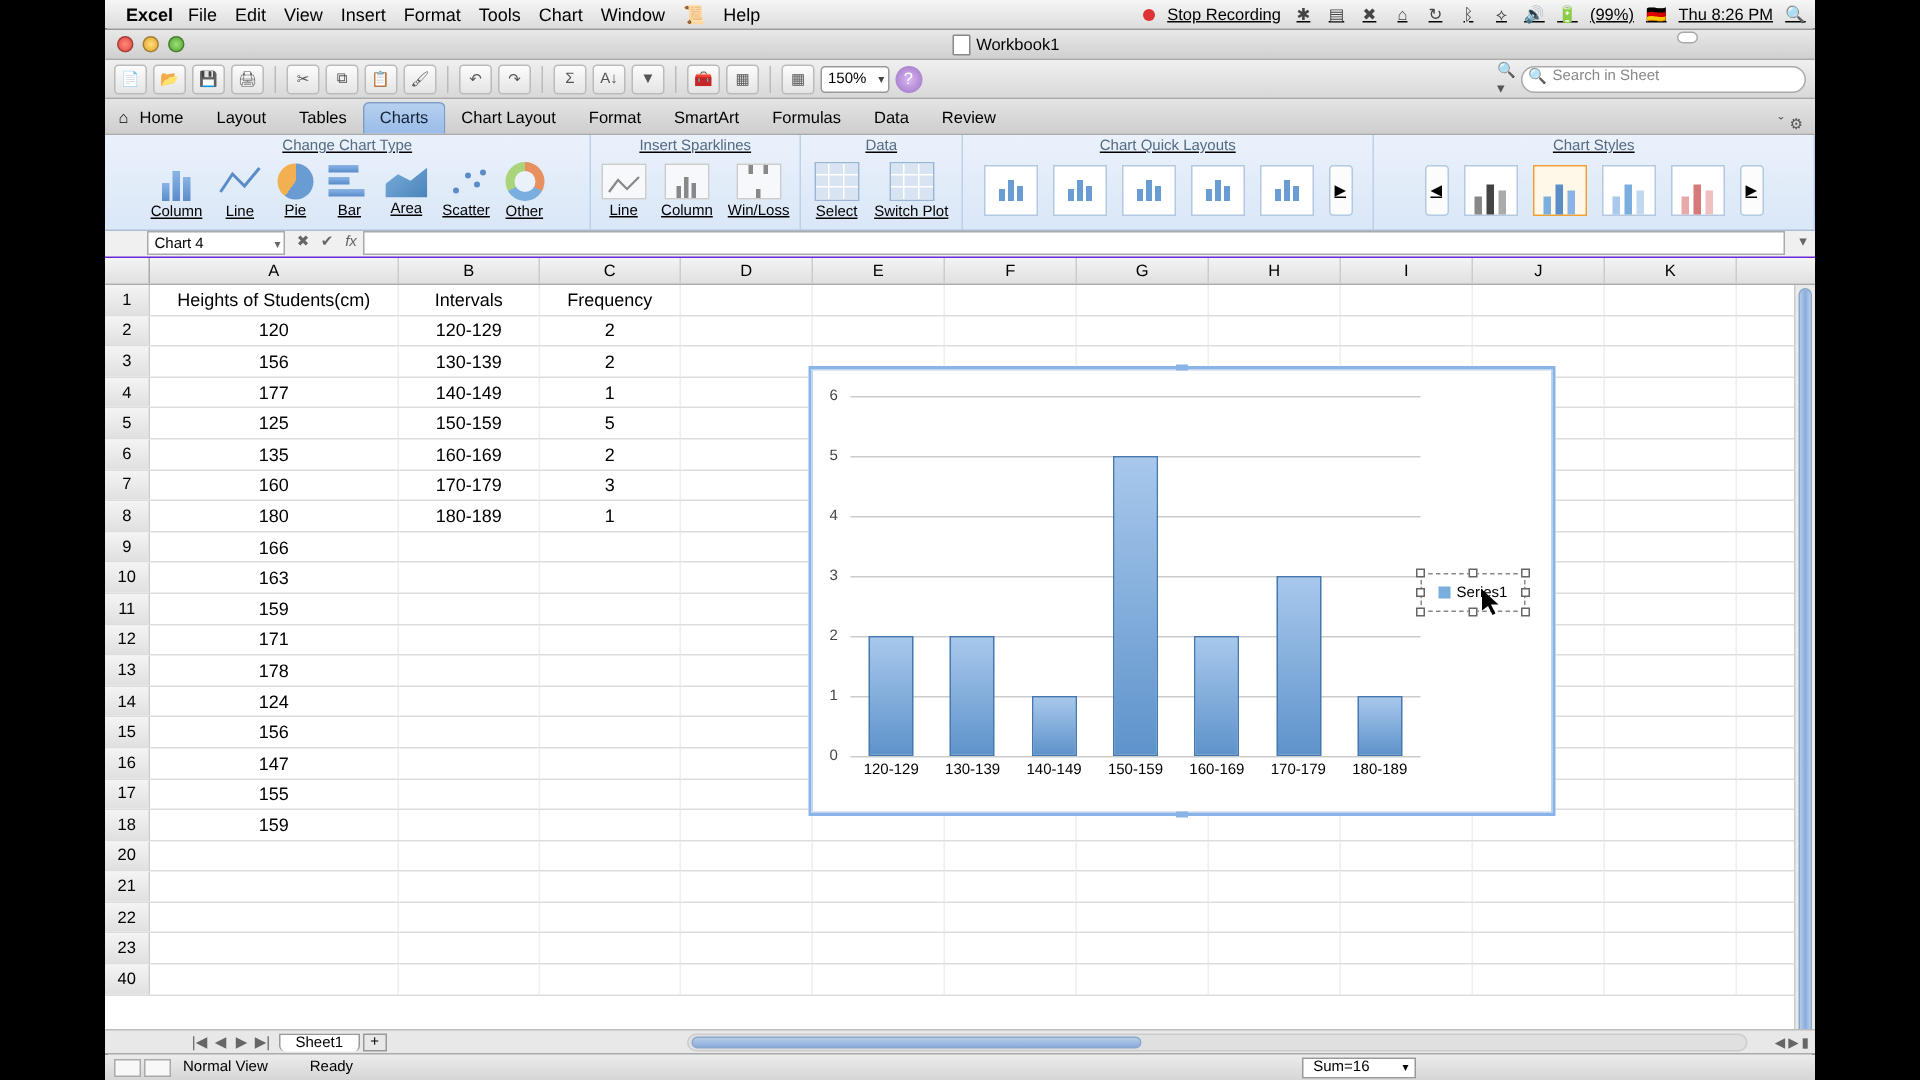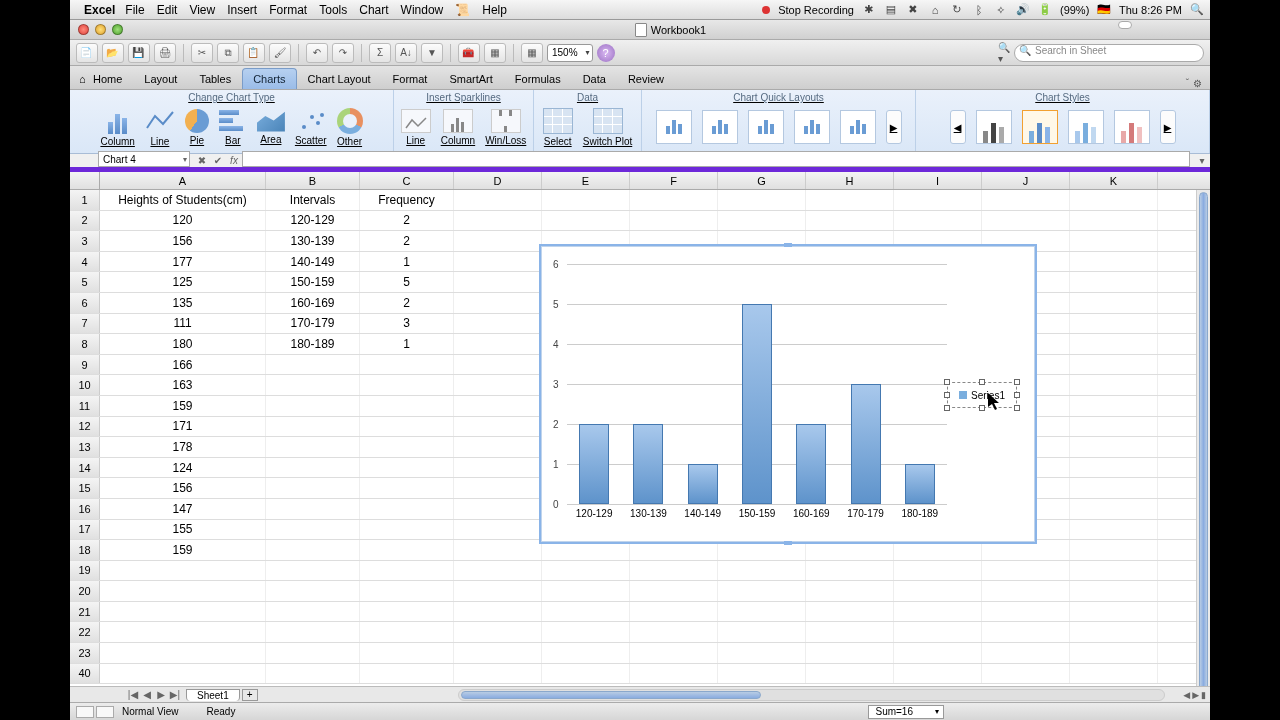--- a/index.html
+++ b/index.html
@@ -4,21 +4,21 @@
 <style>
 * { margin: 0; padding: 0; box-sizing: border-box; font-family: "Lucida Grande", Arial, sans-serif; }
 body { width: 1280px; height: 720px; background: #000; overflow: hidden; position: relative; }
 .screen { position: absolute; left: 70px; top: 0; width: 1140px; height: 720px; background: #ececec; border-radius: 27px; }
 
 
 .mac-menubar { height: 20px; background: linear-gradient(#f6f6f6,#dcdcdc); display: flex; align-items: center; font-size: 12px; padding: 0 6px; border-bottom: 1px solid #999; }
 .mac-menubar .apple { font-size: 13px; margin-right: 8px; }
 .mac-menubar .appname { font-weight: bold; margin-right: 10px; }
 .mac-menubar .menu-item { margin-right: 12px; cursor: default; }
-.mac-menubar .right { margin-left: auto; display: flex; align-items: center; gap: 8px; }
+.mac-menubar .right { margin-left: auto; display: flex; align-items: center; gap: 8px; text-decoration: underline; }
 .mac-menubar .right span { font-size: 11px; }
 .rec-dot { width: 8px; height: 8px; background: #d33; border-radius: 50%; display: inline-block; }
 .tray-icon { width: 14px; height: 14px; display: inline-flex; align-items: center; justify-content: center; font-size: 11px; color: #444; }
 
 
 .window-title { height: 20px; background: linear-gradient(#e8e8e8,#d0d0d0); display: flex; align-items: center; font-size: 11px; border-bottom: 1px solid #aaa; }
 .traffic { display: flex; gap: 6px; padding: 0 8px; }
 .traffic div { width: 11px; height: 11px; border-radius: 50%; border: 0.5px solid rgba(0,0,0,0.3); }
 .tl-close { background: radial-gradient(#ff8a7b,#e0443e); }
 .tl-min { background: radial-gradient(#ffe07a,#e0a22e); }
@@ -68,21 +68,21 @@
 .data-icon { width: 30px; height: 26px; border: 1px solid #9ab6d4; background: #fff; display: grid; grid-template-columns: repeat(3,1fr); grid-template-rows: repeat(3,1fr); gap: 1px; }
 .data-icon div { background: #d8e4f2; }
 .quick-layout { width: 36px; height: 34px; border: 1px solid #b4c8e0; background: #fff; display: flex; align-items: center; justify-content: center; }
 .quick-layout .mini-bars { display: flex; gap: 2px; align-items: flex-end; }
 .quick-layout .mini-bars div { width: 4px; background: #6a9cd4; }
 .chart-style { width: 36px; height: 34px; border: 1px solid #b4c8e0; background: #fff; display: flex; align-items: flex-end; justify-content: center; gap: 3px; }
 .chart-style.selected { border-color: #f2a030; background: #fff8e8; }
 .nav-arrow { width: 16px; height: 34px; border: 1px solid #b4c8e0; background: #fcfcfc; display: flex; align-items: center; justify-content: center; font-size: 10px; border-radius: 3px; }
 
 
-.formula-bar { height: 18px; background: #f0f0f0; border-bottom: 5px solid #6d28d9; display: flex; align-items: flex-end; font-size: 10px; }
+.formula-bar { height: 18px; background: #f0f0f0; border-bottom: 1px solid #6d28d9; display: flex; align-items: flex-start; font-size: 10px; }
 .name-box { width: 92px; height: 16px; background: #fff; border: 1px solid #aaa; margin: 0 4px 0 28px; padding: 0 4px; display: flex; align-items: center; position: relative; }
 .name-box::after { content: "▾"; position: absolute; right: 2px; font-size: 8px; color: #666; }
 .fb-btn { width: 16px; height: 14px; display: inline-flex; align-items: center; justify-content: center; color: #666; }
 .fx-input { flex: 1; height: 16px; background: #fff; border: 1px solid #aaa; margin-right: 4px; }
 
 
 .grid-area { position: relative; height: 514px; background: #fff; overflow: hidden; }
 .col-headers { display: flex; height: 18px; background: linear-gradient(#f4f4f4,#e0e0e0); border-bottom: 1px solid #aaa; font-size: 11px; }
 .row-header { width: 30px; text-align: center; border-right: 1px solid #ccc; background: linear-gradient(#f4f4f4,#e0e0e0); font-size: 11px; display: flex; align-items: center; justify-content: center; }
 .corner { width: 30px; border-right: 1px solid #aaa; }
@@ -517,21 +517,21 @@
           <div class="cell center" style="width: 88px;"></div>
           <div class="cell center" style="width: 88px;"></div>
           <div class="cell center" style="width: 88px;"></div>
           <div class="cell center" style="width: 88px;"></div>
           <div class="cell center" style="width: 88px;"></div>
           <div class="cell center" style="width: 88px;"></div>
           <div class="cell center" style="width: 88px;"></div>
         </div>
         <div class="row">
           <div class="row-header">7</div>
-          <div class="cell center" style="width: 166px;">111</div>
+          <div class="cell center" style="width: 166px;">160</div>
           <div class="cell center" style="width: 94px;">170-179</div>
           <div class="cell center" style="width: 94px;">3</div>
           <div class="cell center" style="width: 88px;"></div>
           <div class="cell center" style="width: 88px;"></div>
           <div class="cell center" style="width: 88px;"></div>
           <div class="cell center" style="width: 88px;"></div>
           <div class="cell center" style="width: 88px;"></div>
           <div class="cell center" style="width: 88px;"></div>
           <div class="cell center" style="width: 88px;"></div>
           <div class="cell center" style="width: 88px;"></div>
@@ -672,34 +672,20 @@
           <div class="cell center" style="width: 88px;"></div>
           <div class="cell center" style="width: 88px;"></div>
           <div class="cell center" style="width: 88px;"></div>
           <div class="cell center" style="width: 88px;"></div>
           <div class="cell center" style="width: 88px;"></div>
           <div class="cell center" style="width: 88px;"></div>
         </div>
         <div class="row">
           <div class="row-header">18</div>
           <div class="cell center" style="width: 166px;">159</div>
-          <div class="cell center" style="width: 94px;"></div>
-          <div class="cell center" style="width: 94px;"></div>
-          <div class="cell center" style="width: 88px;"></div>
-          <div class="cell center" style="width: 88px;"></div>
-          <div class="cell center" style="width: 88px;"></div>
-          <div class="cell center" style="width: 88px;"></div>
-          <div class="cell center" style="width: 88px;"></div>
-          <div class="cell center" style="width: 88px;"></div>
-          <div class="cell center" style="width: 88px;"></div>
-          <div class="cell center" style="width: 88px;"></div>
-        </div>
-        <div class="row">
-          <div class="row-header">19</div>
-          <div class="cell center" style="width: 166px;"></div>
           <div class="cell center" style="width: 94px;"></div>
           <div class="cell center" style="width: 94px;"></div>
           <div class="cell center" style="width: 88px;"></div>
           <div class="cell center" style="width: 88px;"></div>
           <div class="cell center" style="width: 88px;"></div>
           <div class="cell center" style="width: 88px;"></div>
           <div class="cell center" style="width: 88px;"></div>
           <div class="cell center" style="width: 88px;"></div>
           <div class="cell center" style="width: 88px;"></div>
           <div class="cell center" style="width: 88px;"></div>

